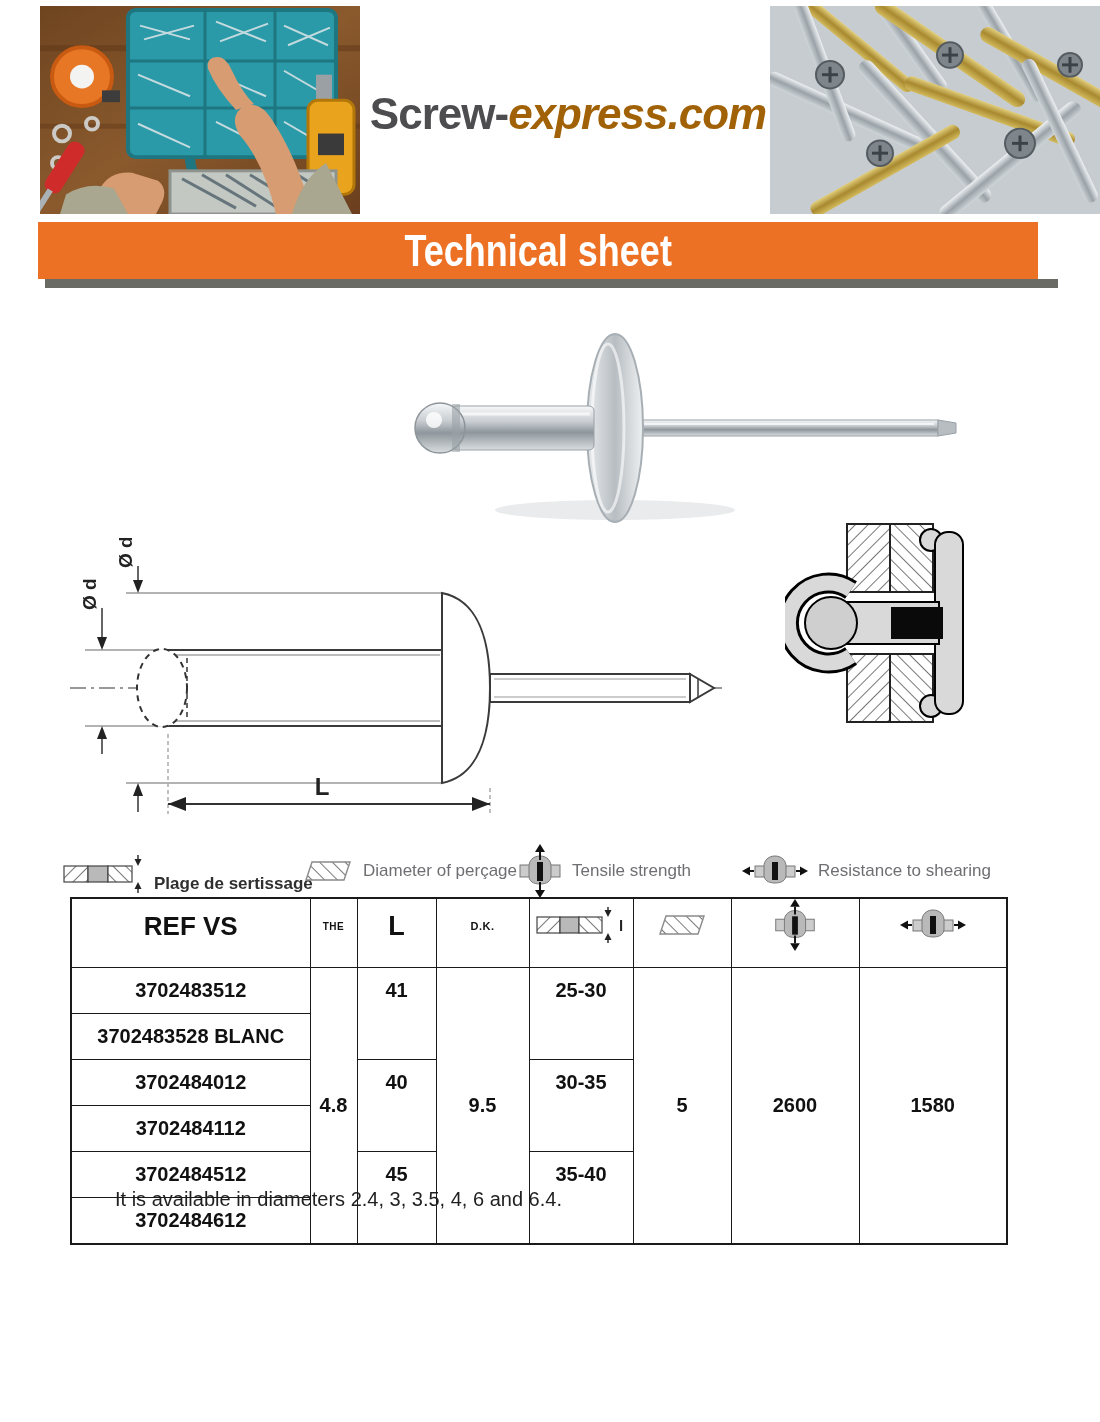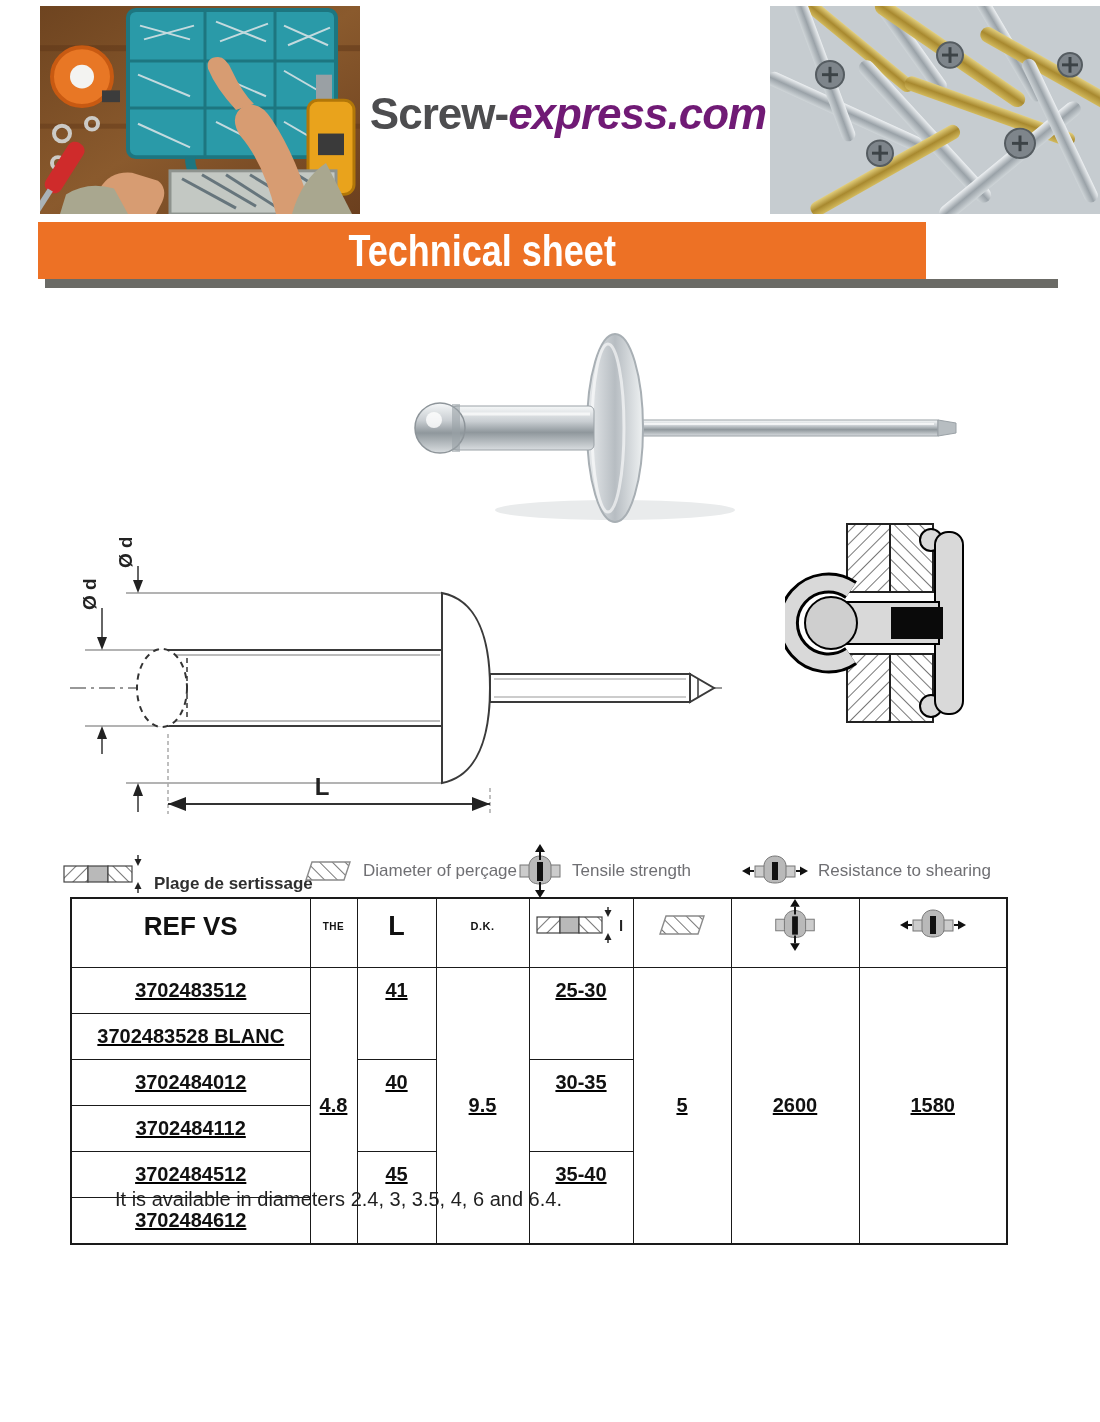--- a/index.html
+++ b/index.html
@@ -10,44 +10,44 @@
   
   .photo { position:absolute; top:6px; height:208px; }
   .photo svg { display:block; width:100%; height:100%; }
   .photo-left  { left:40px;  width:320px; }
   .photo-right { left:770px; width:330px; }
 
   .logo { position:absolute; left:362px; top:62px; width:400px; height:104px;
           display:flex; align-items:center; justify-content:center; gap:12px; }
   .logo-text { font-size:44px; font-weight:bold; letter-spacing:-1px; white-space:nowrap; }
   .brand-first  { color:#4d4d4f; }
-  .brand-second { color:#701a75; font-style:italic;text-align:right; }
-
-  .banner { position:absolute; left:38px; top:222px; width:888px; height:57px;
+  .brand-second { color:#a16207; font-style:italic;text-align:right; }
+
+  .banner { position:absolute; left:38px; top:222px; width:1000px; height:57px;
             background:#ed7125; display:flex; align-items:center; justify-content:center; }
   .banner-title { color:#ffffff; font-size:45px; font-weight:800; letter-spacing:0;
                   transform:scaleX(.8); transform-origin:center; white-space:nowrap; }
   .banner-shadow { position:absolute; left:45px; top:279px; width:1013px; height:9px; background:#6b6b66; }
 
   
   .abs { position:absolute; }
   .abs svg { display:block; width:100%; height:100%; }
 
   
   .legend-item { position:absolute; top:848px; height:46px; display:flex; align-items:center; gap:10px; }
   .legend-label-strong { font-size:17px; font-weight:700; color:#2f2f2f; white-space:nowrap; }
   .legend-label { font-size:17px; color:#6f6f73; white-space:nowrap; }
 
   
   table.spec { position:absolute; left:70px; top:897px; width:936px; border-collapse:collapse;
                table-layout:fixed; border:2.5px solid #1a1a1a; }
   table.spec td, table.spec th { border:1.5px solid #1a1a1a; text-align:center; color:#111;
                font-family:"Liberation Sans", sans-serif; overflow:hidden; }
   tr.hdr { height:68px; }
-  tr.body-row { height:46px;text-decoration:underline; }
+  tr.body-row { height:46px; }
   .h-ref { font-size:26px; font-weight:bold; padding-bottom:14px; }
   .h-the { font-size:10px; font-weight:bold; letter-spacing:.5px; color:#222; padding-bottom:14px; }
   .h-l   { font-size:27px; font-weight:bold; padding-bottom:14px; }
   .h-dk  { font-size:11px; font-weight:bold; letter-spacing:.5px; color:#222; padding-bottom:14px; }
   .h-ico { padding-bottom:12px; }
   .ref-cell { font-size:20px; font-weight:bold; }
   .val-mid  { font-size:20px; font-weight:bold; vertical-align:middle; }
   .val-top  { font-size:20px; font-weight:bold; vertical-align:top; padding-top:11px; }
 
   

